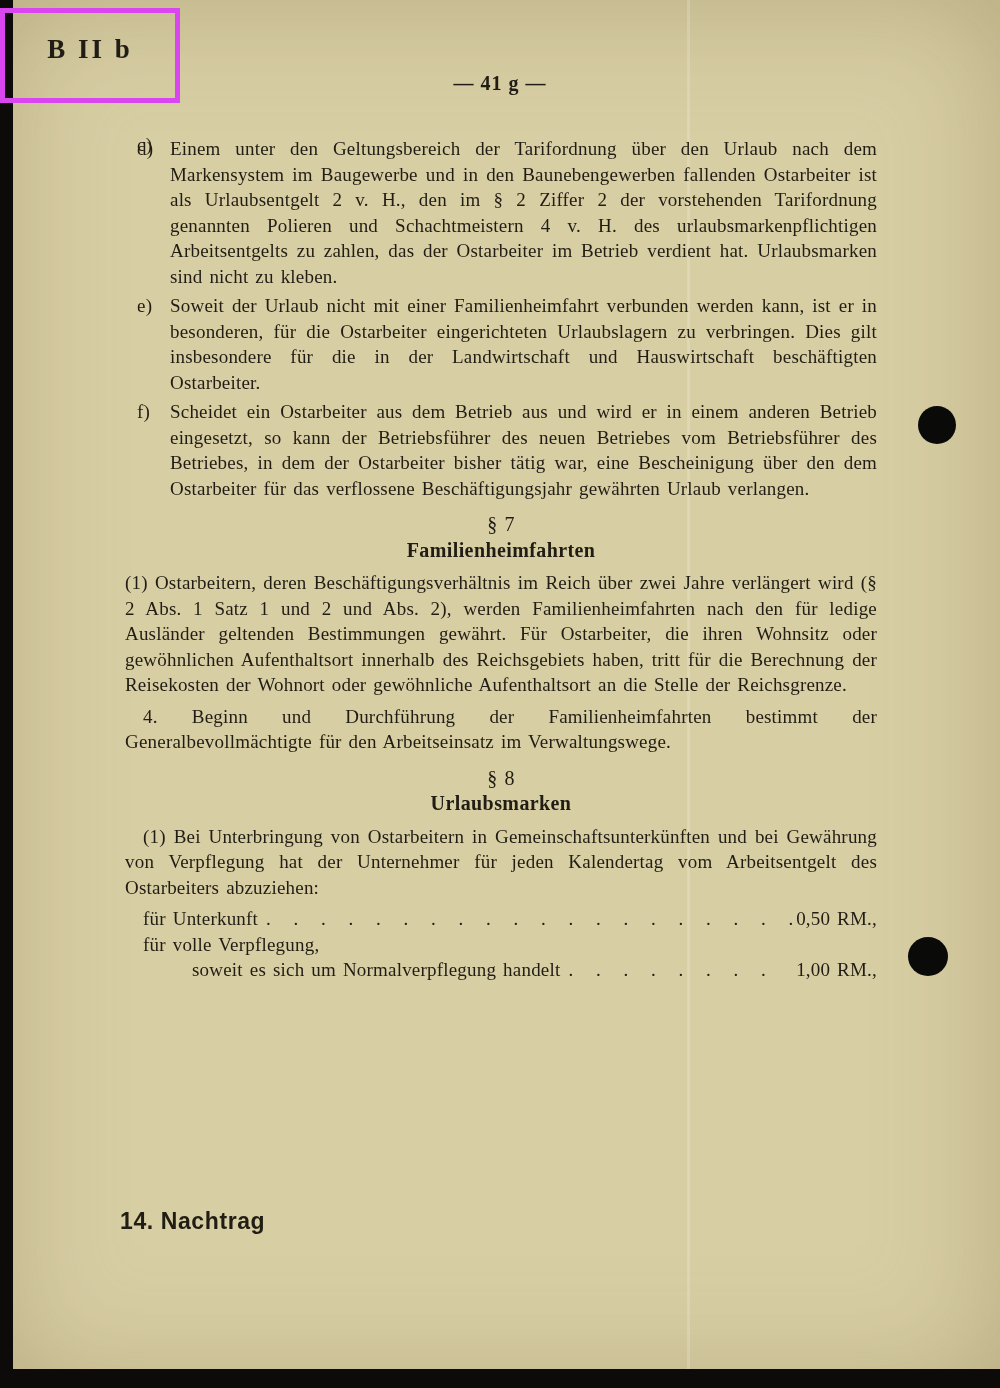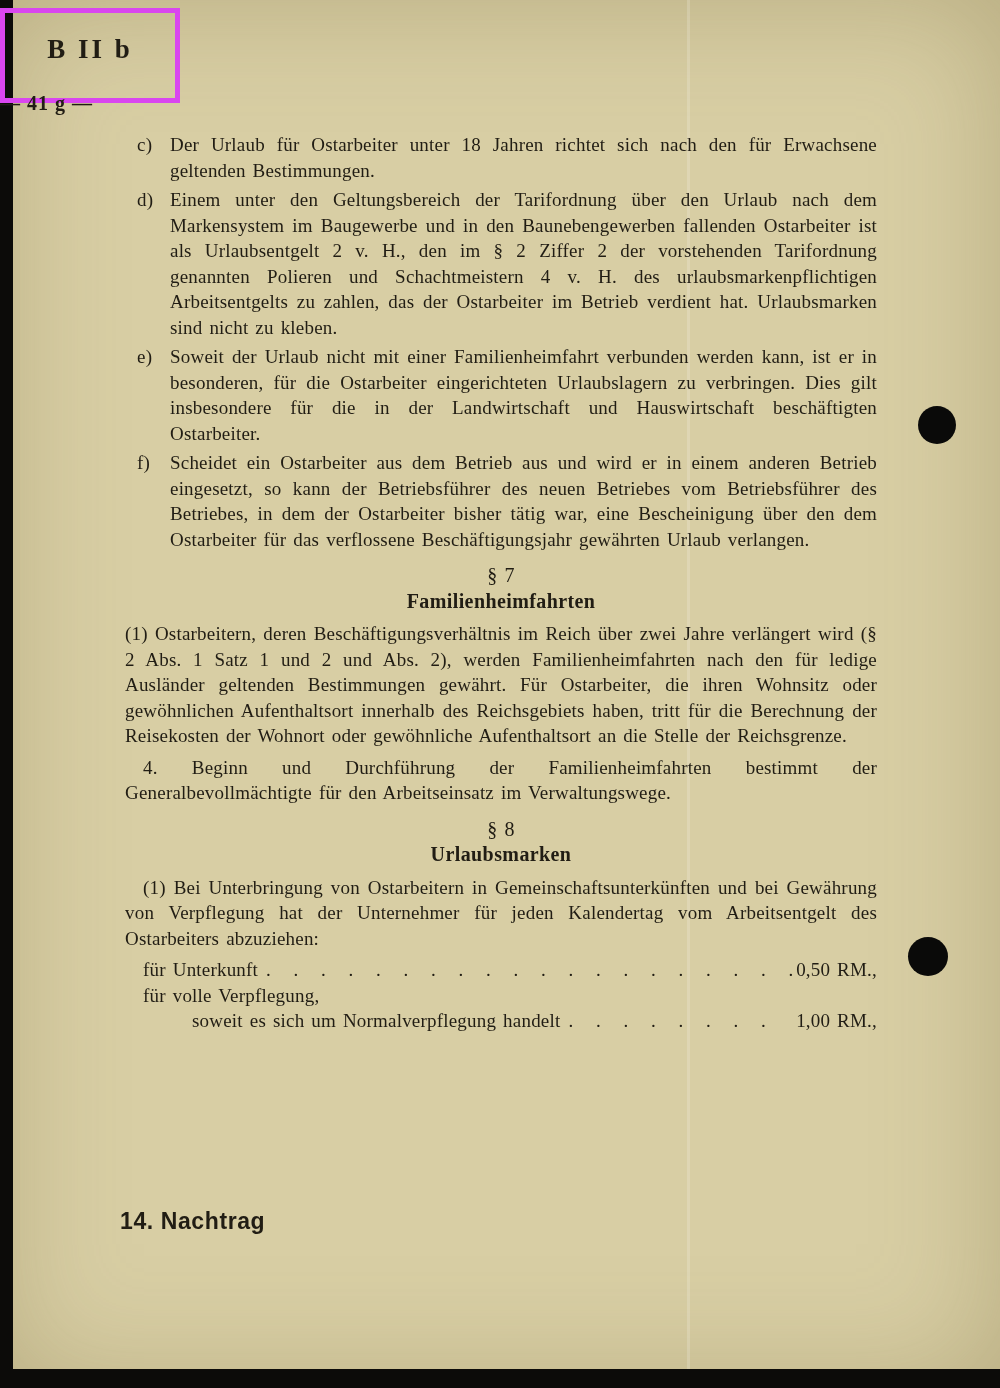--- a/index.html
+++ b/index.html
@@ -30,22 +30,22 @@
   .corner-box {
     position: absolute; left: 0; top: 8px; width: 180px; height: 95px;
     border: 5px solid #d946ef;
     display: flex; align-items: center; justify-content: center;
   }
   .corner-label {
     font-weight: bold; font-size: 27px; letter-spacing: 3px;
     transform: translateY(-6px);
   }
   .page-number {
-    position: absolute; top: 92px; left: 0; width: 100%;
-    font-size: 20px; font-weight: 600;
+    position: absolute; top: 72px; left: 0; width: 100%;
+    text-align: center; font-size: 20px; font-weight: 600;
     letter-spacing: 1px;
   }
   .body-col {
     position: absolute; left: 125px; top: 132px; width: 752px;
     font-size: 19px; line-height: 25.5px;
     text-align: justify; letter-spacing: 0.2px; word-spacing: 2px;
   }
   .item { position: relative; padding-left: 45px; margin-bottom: 4px; }
   .item-marker { position: absolute; left: 12px; top: 0; }
   .subpara { margin-top: 2px; text-indent: 24px; }
@@ -85,21 +85,20 @@
   <div class="corner-box">
     <span class="corner-label">B II b</span>
   </div>
 
   <div class="page-number">— 41 g —</div>
 
   <div class="body-col">
 
     <div class="item">
       <span class="item-marker">c)</span>
-      <span>Der Urlaub für Ostarbeiter unter 18 Jahren richtet sich nach den für Erwachsene geltenden Bestimmungen.</span>
     </div>
 
     <div class="item">
       <span class="item-marker">d)</span>
       <span>Einem unter den Geltungsbereich der Tarifordnung über den Urlaub nach dem Markensystem im Baugewerbe und in den Baunebengewerben fallenden Ostarbeiter ist als Urlaubsentgelt 2 v. H., den im § 2 Ziffer 2 der vorstehenden Tarifordnung genannten Polieren und Schachtmeistern 4 v. H. des urlaubsmarkenpflichtigen Arbeitsentgelts zu zahlen, das der Ostarbeiter im Betrieb verdient hat. Urlaubsmarken sind nicht zu kleben.</span>
     </div>
 
     <div class="item">
       <span class="item-marker">e)</span>
       <span>Soweit der Urlaub nicht mit einer Familienheimfahrt verbunden werden kann, ist er in besonderen, für die Ostarbeiter eingerichteten Urlaubslagern zu verbringen. Dies gilt insbesondere für die in der Landwirtschaft und Hauswirtschaft beschäftigten Ostarbeiter.</span>

